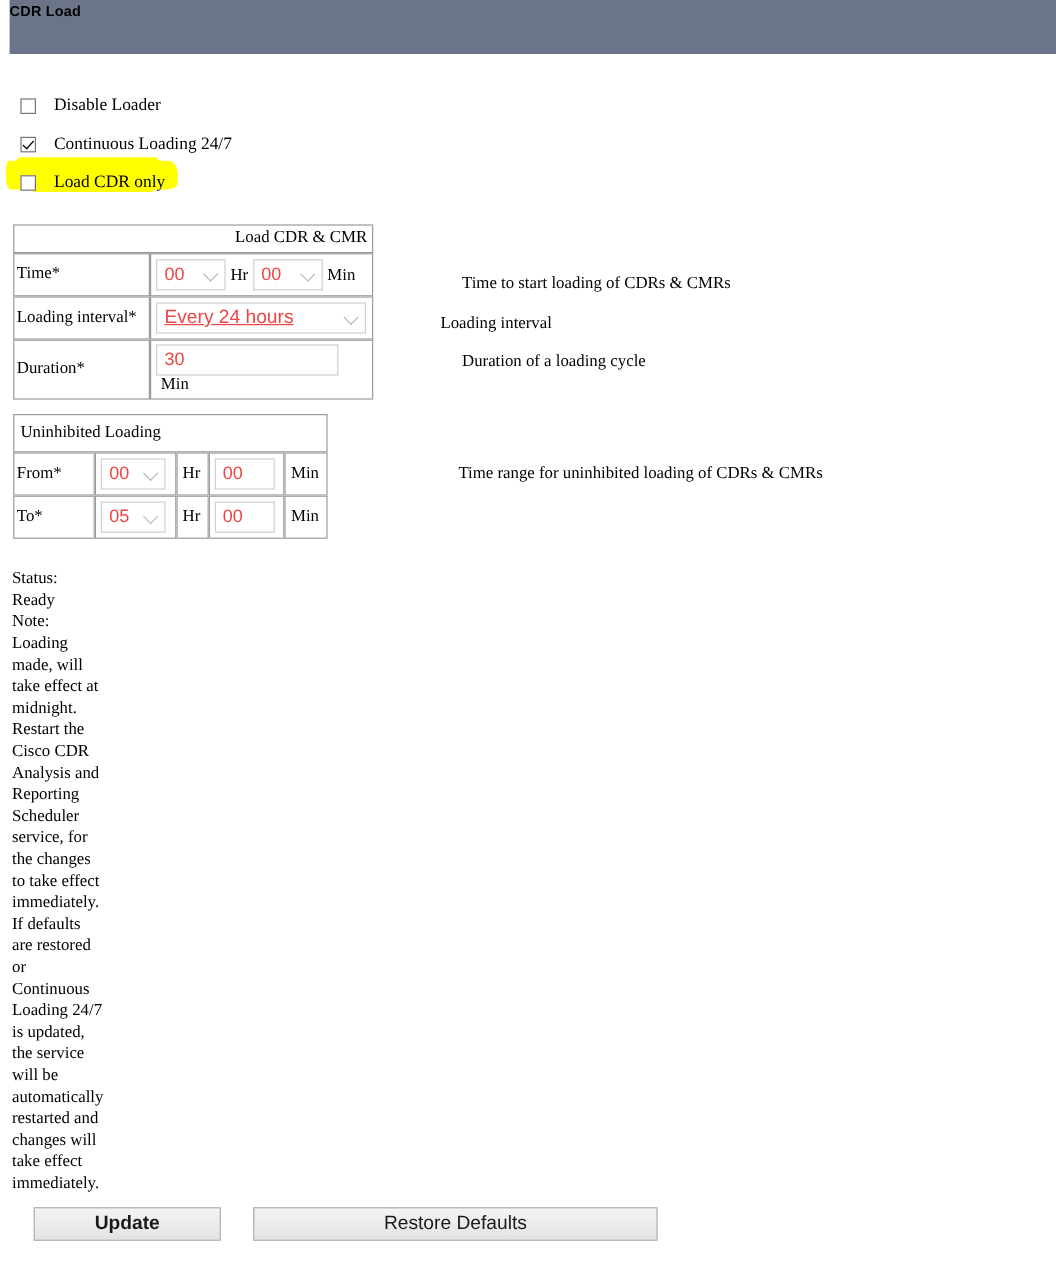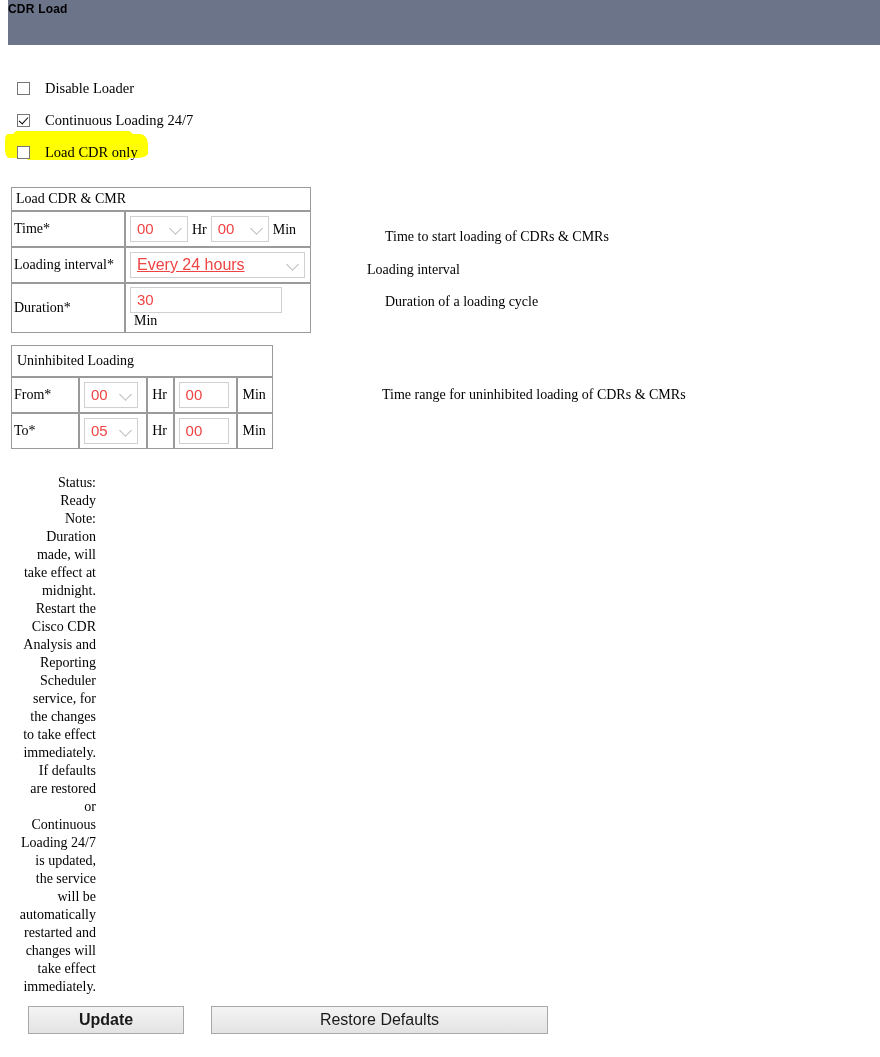--- a/index.html
+++ b/index.html
@@ -122,21 +122,21 @@
   }
   .form-table td {
     border: 1px solid #9a9a9a;
     padding: 0;
     background: #ffffff;
     font-family: "Liberation Serif", "DejaVu Serif", serif;
     font-size: 14px;
     vertical-align: middle;
   }
   .tbl-title {
-    text-align: left;
+    text-align: right;
     height: 22px;
     line-height: 22px;
     padding: 0 4px !important;
   }
   .tbl-title.left {
     text-align: left;
     padding-left: 5px !important;
     margin-left: 26px;
   }
   .row-label {
@@ -200,21 +200,21 @@
   #status-block {
     position: absolute;
     left: 10px;
     top: 474px;
     width: 86px;
     font-family: "Liberation Serif", "DejaVu Serif", serif;
     font-size: 14px;
     line-height: 18px;
     color: #000;
   }
-  #status-block .ln { white-space: nowrap; text-align: right; }
+  #status-block .ln { white-space: nowrap; }
 
   
   .btn {
     position: absolute;
     box-sizing: border-box;
     border: 1px solid #a8a8a8;
     background: linear-gradient(#f4f4f4, #e3e3e3);
     font-family: "Liberation Sans", "DejaVu Sans", sans-serif;
     font-size: 16px;
     color: #1a1a1a;
@@ -338,21 +338,21 @@
 
 <div class="desc" style="left:385px; top:229px;">Time to start loading of CDRs &amp; CMRs</div>
 <div class="desc" style="left:367px; top:262px;">Loading interval</div>
 <div class="desc" style="left:385px; top:294px;">Duration of a loading cycle</div>
 <div class="desc" style="left:382px; top:387px;">Time range for uninhibited loading of CDRs &amp; CMRs</div>
 
 <div id="status-block">
   <div class="ln">Status:</div>
   <div class="ln">Ready</div>
   <div class="ln">Note:</div>
-  <div class="ln">Duration</div>
+  <div class="ln">Loading</div>
   <div class="ln">made, will</div>
   <div class="ln">take effect at</div>
   <div class="ln">midnight.</div>
   <div class="ln">Restart the</div>
   <div class="ln">Cisco CDR</div>
   <div class="ln">Analysis and</div>
   <div class="ln">Reporting</div>
   <div class="ln">Scheduler</div>
   <div class="ln">service, for</div>
   <div class="ln">the changes</div>

